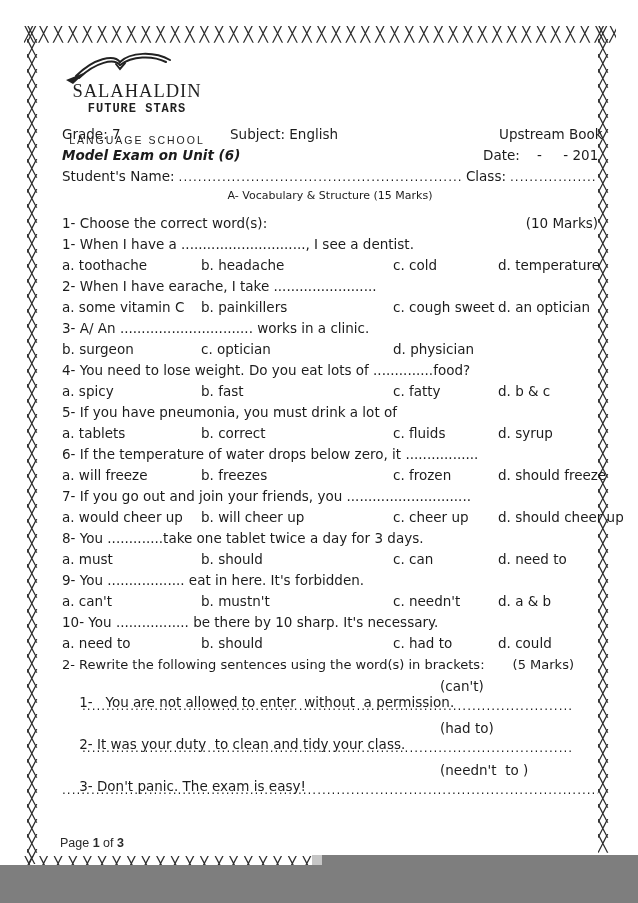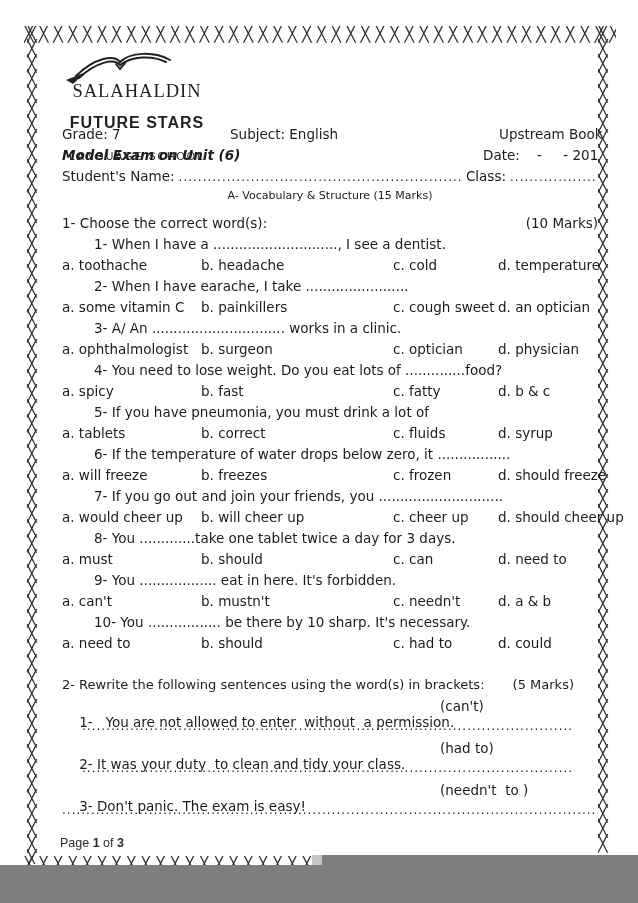--- a/index.html
+++ b/index.html
@@ -14,38 +14,38 @@
     letter-spacing:5px;color:#2e2e2e;white-space:nowrap;overflow:hidden;height:17px;
   }
   .bv{
     font-family:"DejaVu Sans Mono",monospace;font-size:16px;line-height:15px;
     color:#2e2e2e;white-space:pre;overflow:hidden;width:12px;
   }
   
   .logo{width:154px;text-align:center;color:#1f1f1f;}
   .logo svg{display:block;margin:0 0 0 2px;}
   .logo-name{font-family:"Liberation Serif",serif;font-size:18.5px;letter-spacing:1px;margin-top:-3px;}
-  .logo-l2{font-family:Liberation Sans, sans-serif;font-weight:bold;font-size:16px;letter-spacing:1px;margin-top:12px;}
+  .logo-l2{font-family:Liberation Mono, monospace;font-weight:bold;font-size:12px;letter-spacing:1px;margin-top:0px;}
   .logo-l3{font-family:"Liberation Sans",sans-serif;font-size:10.5px;letter-spacing:2px;margin-top:18px;}
   
   .hdr{width:536px;font-size:13.5px;}
   .hrow{position:relative;height:21px;}
   .at{position:absolute;top:0;white-space:pre;}
   .bi{font-weight:bold;font-style:italic;}
   .flexrow{display:flex;align-items:baseline;height:21px;overflow:hidden;}
   .fill-dots{flex:1;overflow:hidden;white-space:nowrap;font-size:12px;letter-spacing:1px;margin:0 4px;}
   .class-dots{width:88px;overflow:hidden;white-space:nowrap;font-size:12px;letter-spacing:1px;}
   .sec-title{width:536px;text-align:center;font-size:11px;}
   
   .content{width:536px;font-size:13.5px;}
   .mrow{display:flex;justify-content:space-between;height:21px;white-space:nowrap;}
-  .qrow{height:21px;white-space:nowrap;overflow:visible;margin-left:32px;}
+  .qrow{height:21px;white-space:nowrap;overflow:visible;}
   .orow{display:grid;grid-template-columns:139px 192px 105px auto;height:21px;}
   .orow span{white-space:nowrap;}
-  .rwhead{display:flex;justify-content:space-between;height:21px;white-space:nowrap;font-size:13px;margin-top:21px;}
+  .rwhead{display:flex;justify-content:space-between;height:21px;white-space:nowrap;font-size:13px;margin-top:1px;}
   .rwhead .mk{padding-right:24px;}
   .rwrow{position:relative;height:21px;white-space:pre;}
   .hint{position:absolute;left:378px;top:0;white-space:pre;}
   .adots{height:21px;overflow:hidden;white-space:nowrap;font-size:12px;letter-spacing:1px;}
   .indent{margin-left:20px;width:492px;}
   .full{width:536px;}
   
   .pagefoot{font-family:"Liberation Sans",sans-serif;font-size:12.5px;color:#2a2a2a;white-space:pre;}
   .pagefoot b{font-weight:bold;}
   .gray-main{left:0;top:865px;width:638px;height:38px;background:#7e7e7e;}
@@ -222,21 +222,20 @@
   <div class="qrow">2- When I have earache,  I take ........................</div>
   <div class="orow">
     <span>a. some vitamin C</span>
     <span>b. painkillers</span>
     <span>c. cough sweet</span>
     <span>d. an optician</span>
   </div>
 
   <div class="qrow">3- A/ An ............................... works in a clinic.</div>
   <div class="orow">
-    <span>a. ophthalmologist</span>
     <span>b. surgeon</span>
     <span>c. optician</span>
     <span>d. physician</span>
   </div>
 
   <div class="qrow">4- You need to lose weight. Do you eat lots of ..............food?</div>
   <div class="orow">
     <span>a. spicy</span>
     <span>b. fast</span>
     <span>c. fatty</span>

